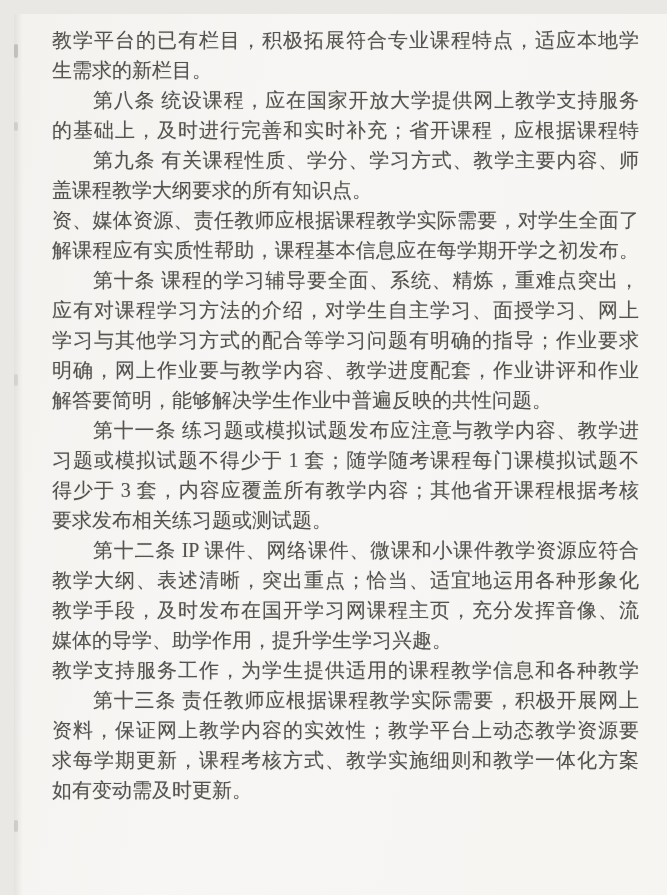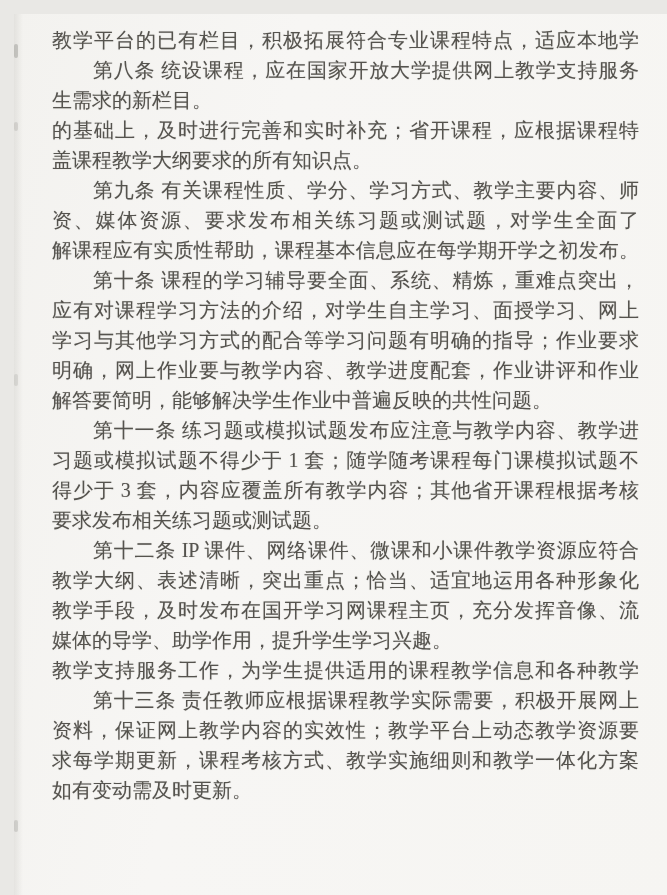--- a/index.html
+++ b/index.html
@@ -65,26 +65,26 @@
 
 <div class="page">
   <div class="scan-gutter"></div>
   <div class="smudge s1"></div>
   <div class="smudge s2"></div>
   <div class="smudge s3"></div>
   <div class="smudge s4"></div>
 
   <div class="content">
     <div class="line">教学平台的已有栏目，积极拓展符合专业课程特点，适应本地学</div>
+    <div class="line pend">生需求的新栏目。</div>
     <div class="line indent">第八条 统设课程，应在国家开放大学提供网上教学支持服务</div>
-    <div class="line pend">生需求的新栏目。</div>
     <div class="line">的基础上，及时进行完善和实时补充；省开课程，应根据课程特</div>
+    <div class="line indent">第九条 有关课程性质、学分、学习方式、教学主要内容、师</div>
     <div class="line pend">盖课程教学大纲要求的所有知识点。</div>
-    <div class="line indent">第九条 有关课程性质、学分、学习方式、教学主要内容、师</div>
-    <div class="line">资、媒体资源、要求发布相关练习题或测试题，对学生全面了</div>
+    <div class="line">资、媒体资源、责任教师应根据课程教学实际需要，对学生全面了</div>
     <div class="line">解课程应有实质性帮助，课程基本信息应在每学期开学之初发布。</div>
     <div class="line indent">第十条 课程的学习辅导要全面、系统、精炼，重难点突出，</div>
     <div class="line">应有对课程学习方法的介绍，对学生自主学习、面授学习、网上</div>
     <div class="line">学习与其他学习方式的配合等学习问题有明确的指导；作业要求</div>
     <div class="line">明确，网上作业要与教学内容、教学进度配套，作业讲评和作业</div>
     <div class="line pend">解答要简明，能够解决学生作业中普遍反映的共性问题。</div>
     <div class="line indent">第十一条 练习题或模拟试题发布应注意与教学内容、教学进</div>
     <div class="line">习题或模拟试题不得少于 1 套；随学随考课程每门课模拟试题不</div>
     <div class="line">得少于 3 套，内容应覆盖所有教学内容；其他省开课程根据考核</div>
     <div class="line pend">要求发布相关练习题或测试题。</div>

